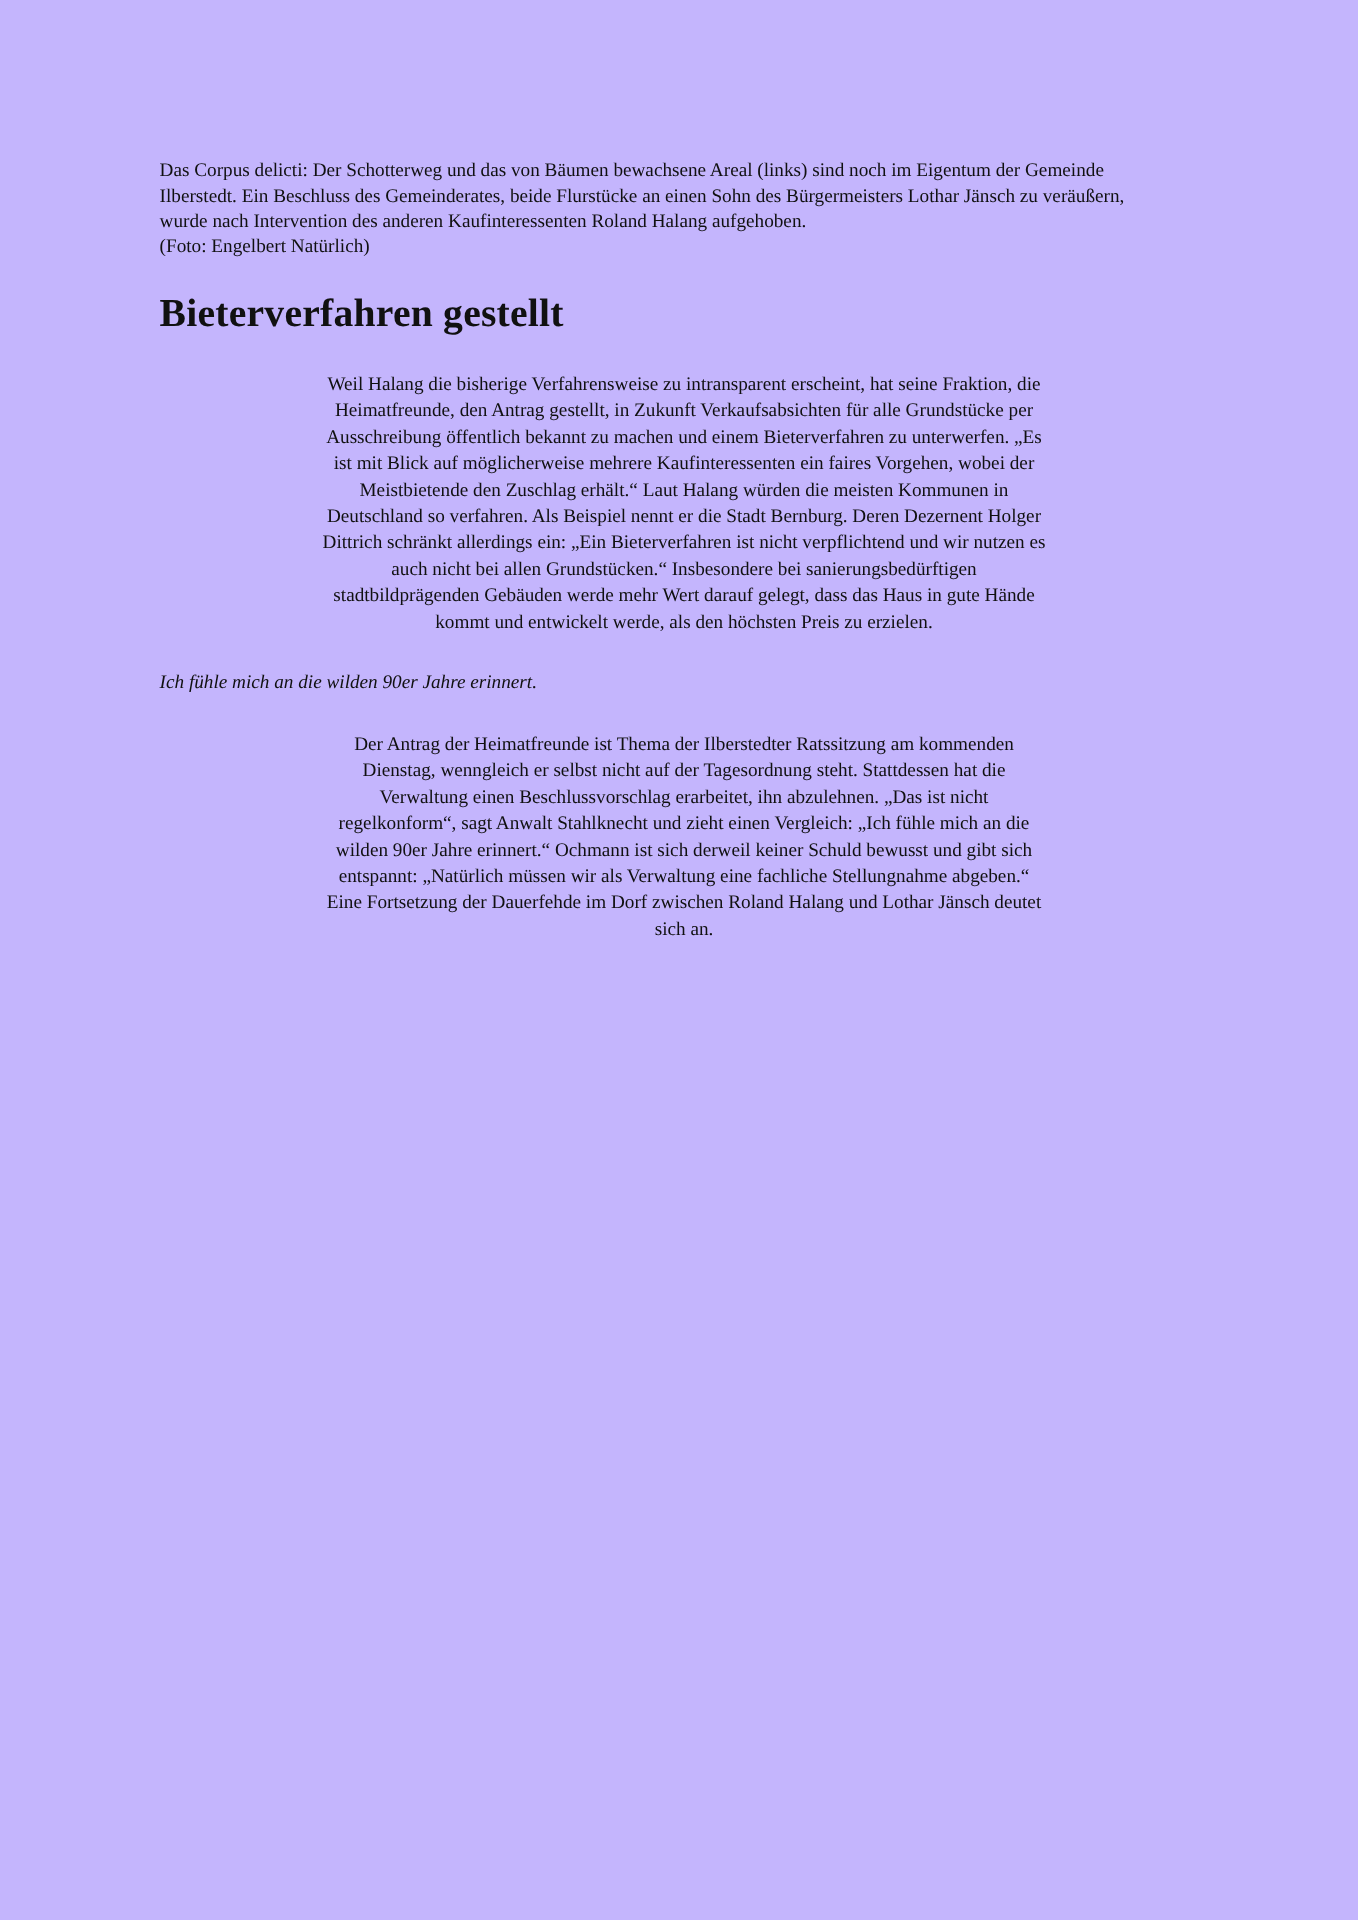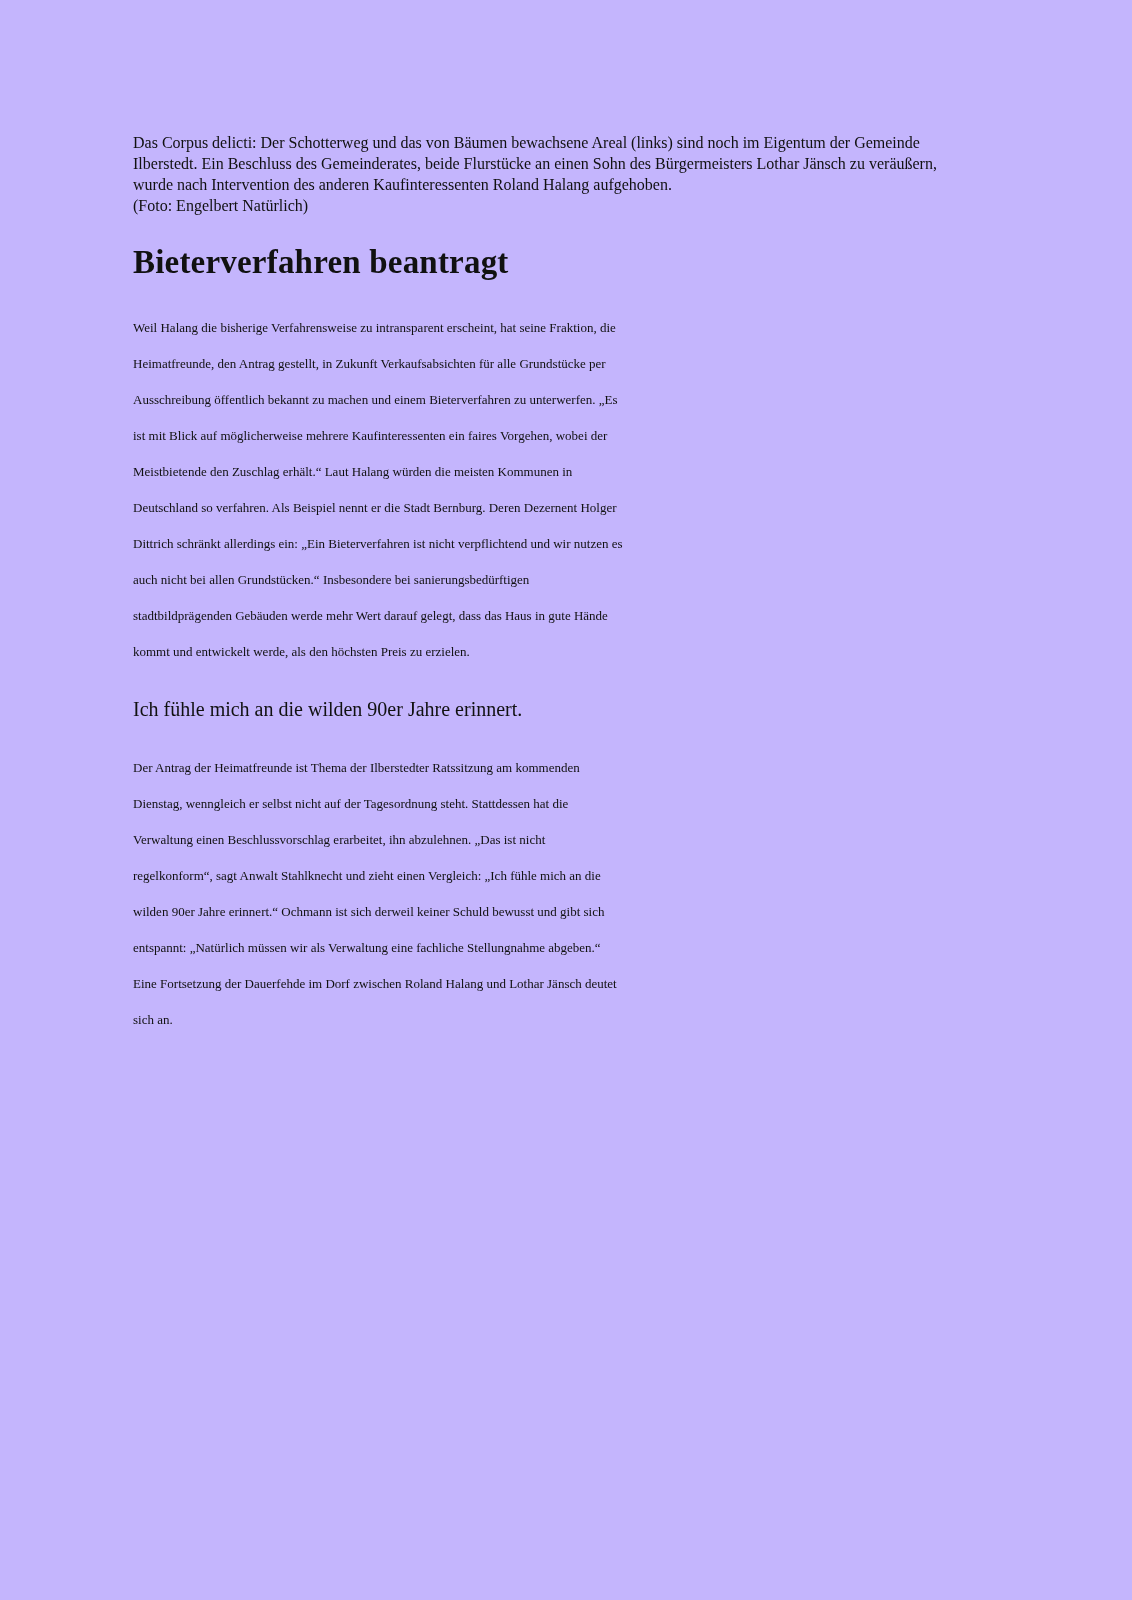--- a/index.html
+++ b/index.html
@@ -28,49 +28,51 @@
     white-space: pre-line;
   }
   .heading {
     font-size: 33px;
     line-height: 40px;
     font-weight: 700;
     margin: 26px 0 0 0;
     letter-spacing: 0.2px;
   }
   .body-para {
-    font-size: 13px;
-    line-height: 36px;
+    font-size: 16px;
+    line-height: 22px;
     margin: 28px 0 0 0;
     white-space: pre-line;
+    text-align: center;
   }
   .quote-block {
     margin: 26px 0 0 0;
-    font-size: 20px;
+    font-style: italic;
+    font-size: 16px;
     line-height: 26px;
   }
   .quote-line {
     margin: 0;
   }
   .quote-attribution {
     margin: 0 0 0 266px;
   }
 </style>
 </head>
 <body>
 
 <div class="page">
 
   <p class="caption">Das Corpus delicti: Der Schotterweg und das von Bäumen bewachsene Areal (links) sind noch im Eigentum der Gemeinde
 Ilberstedt. Ein Beschluss des Gemeinderates, beide Flurstücke an einen Sohn des Bürgermeisters Lothar Jänsch zu veräußern,
 wurde nach Intervention des anderen Kaufinteressenten Roland Halang aufgehoben.</p>
 
   <p class="caption">(Foto: Engelbert Natürlich)</p>
 
-  <h1 class="heading">Bieterverfahren beantragt</h1>
+  <h1 class="heading">Bieterverfahren gestellt</h1>
 
   <p class="body-para">Weil Halang die bisherige Verfahrensweise zu intransparent erscheint, hat seine Fraktion, die
 Heimatfreunde, den Antrag gestellt, in Zukunft Verkaufsabsichten für alle Grundstücke per
 Ausschreibung öffentlich bekannt zu machen und einem Bieterverfahren zu unterwerfen. „Es
 ist mit Blick auf möglicherweise mehrere Kaufinteressenten ein faires Vorgehen, wobei der
 Meistbietende den Zuschlag erhält.“ Laut Halang würden die meisten Kommunen in
 Deutschland so verfahren. Als Beispiel nennt er die Stadt Bernburg. Deren Dezernent Holger
 Dittrich schränkt allerdings ein: „Ein Bieterverfahren ist nicht verpflichtend und wir nutzen es
 auch nicht bei allen Grundstücken.“ Insbesondere bei sanierungsbedürftigen
 stadtbildprägenden Gebäuden werde mehr Wert darauf gelegt, dass das Haus in gute Hände

